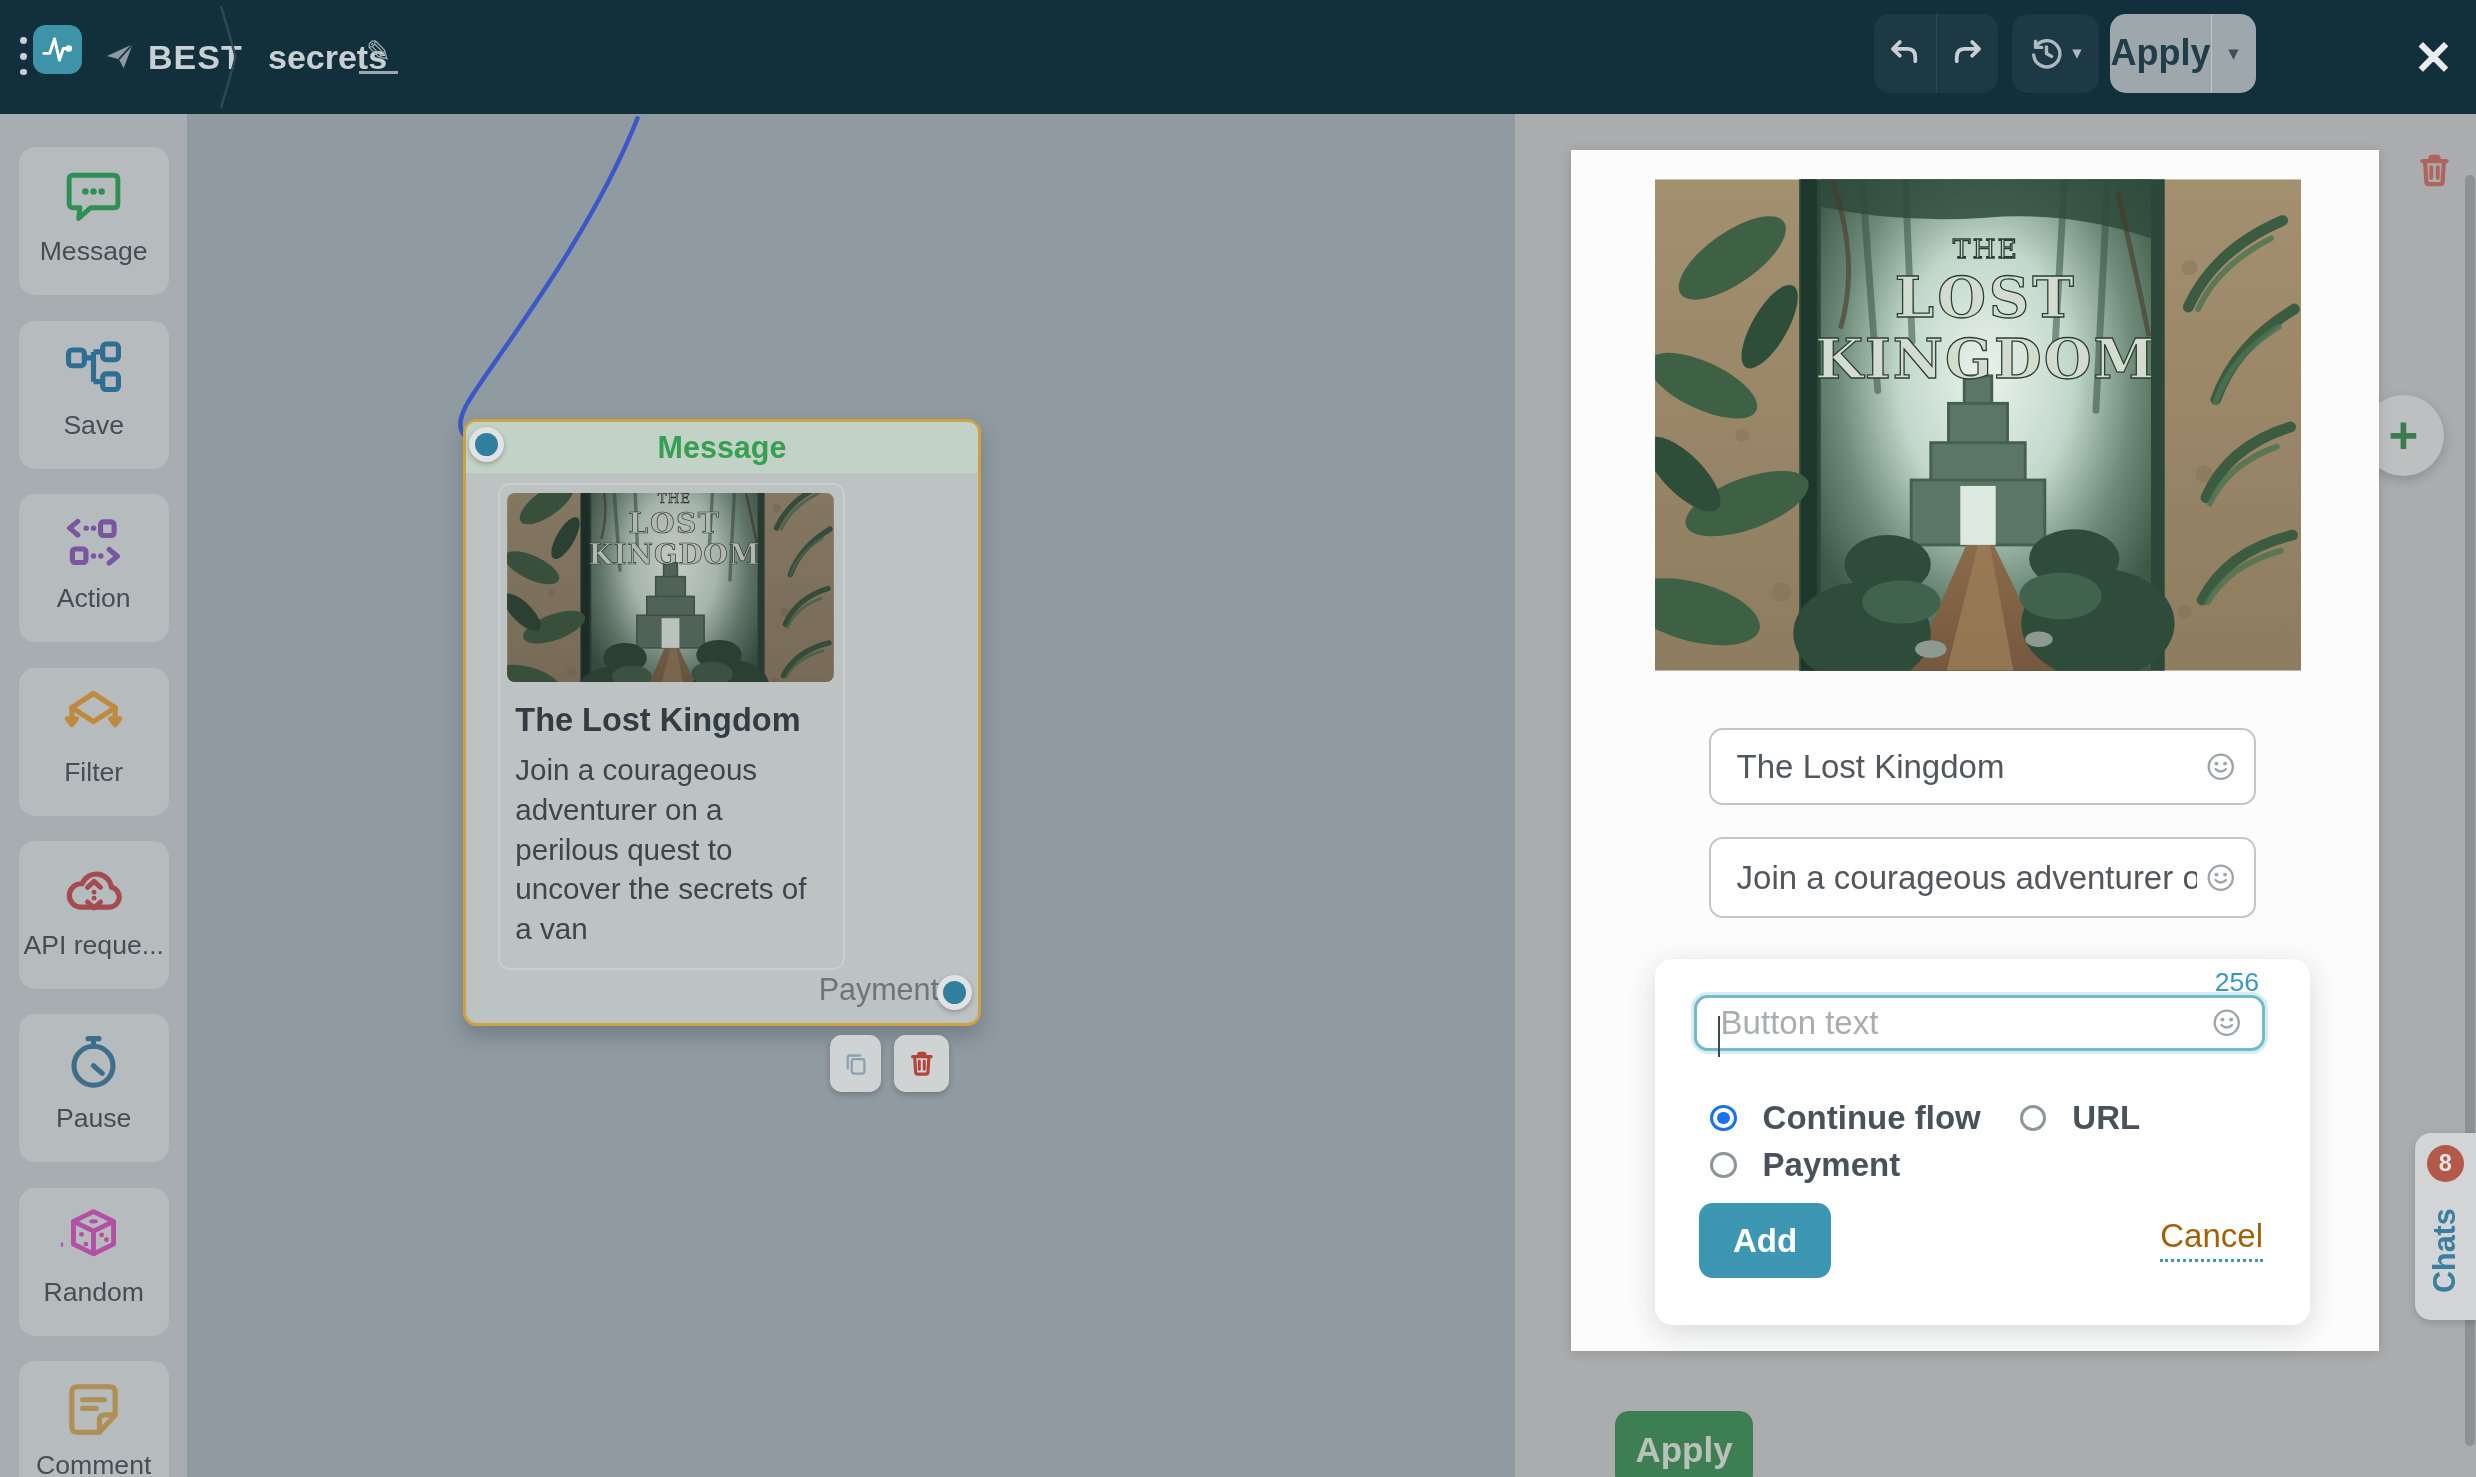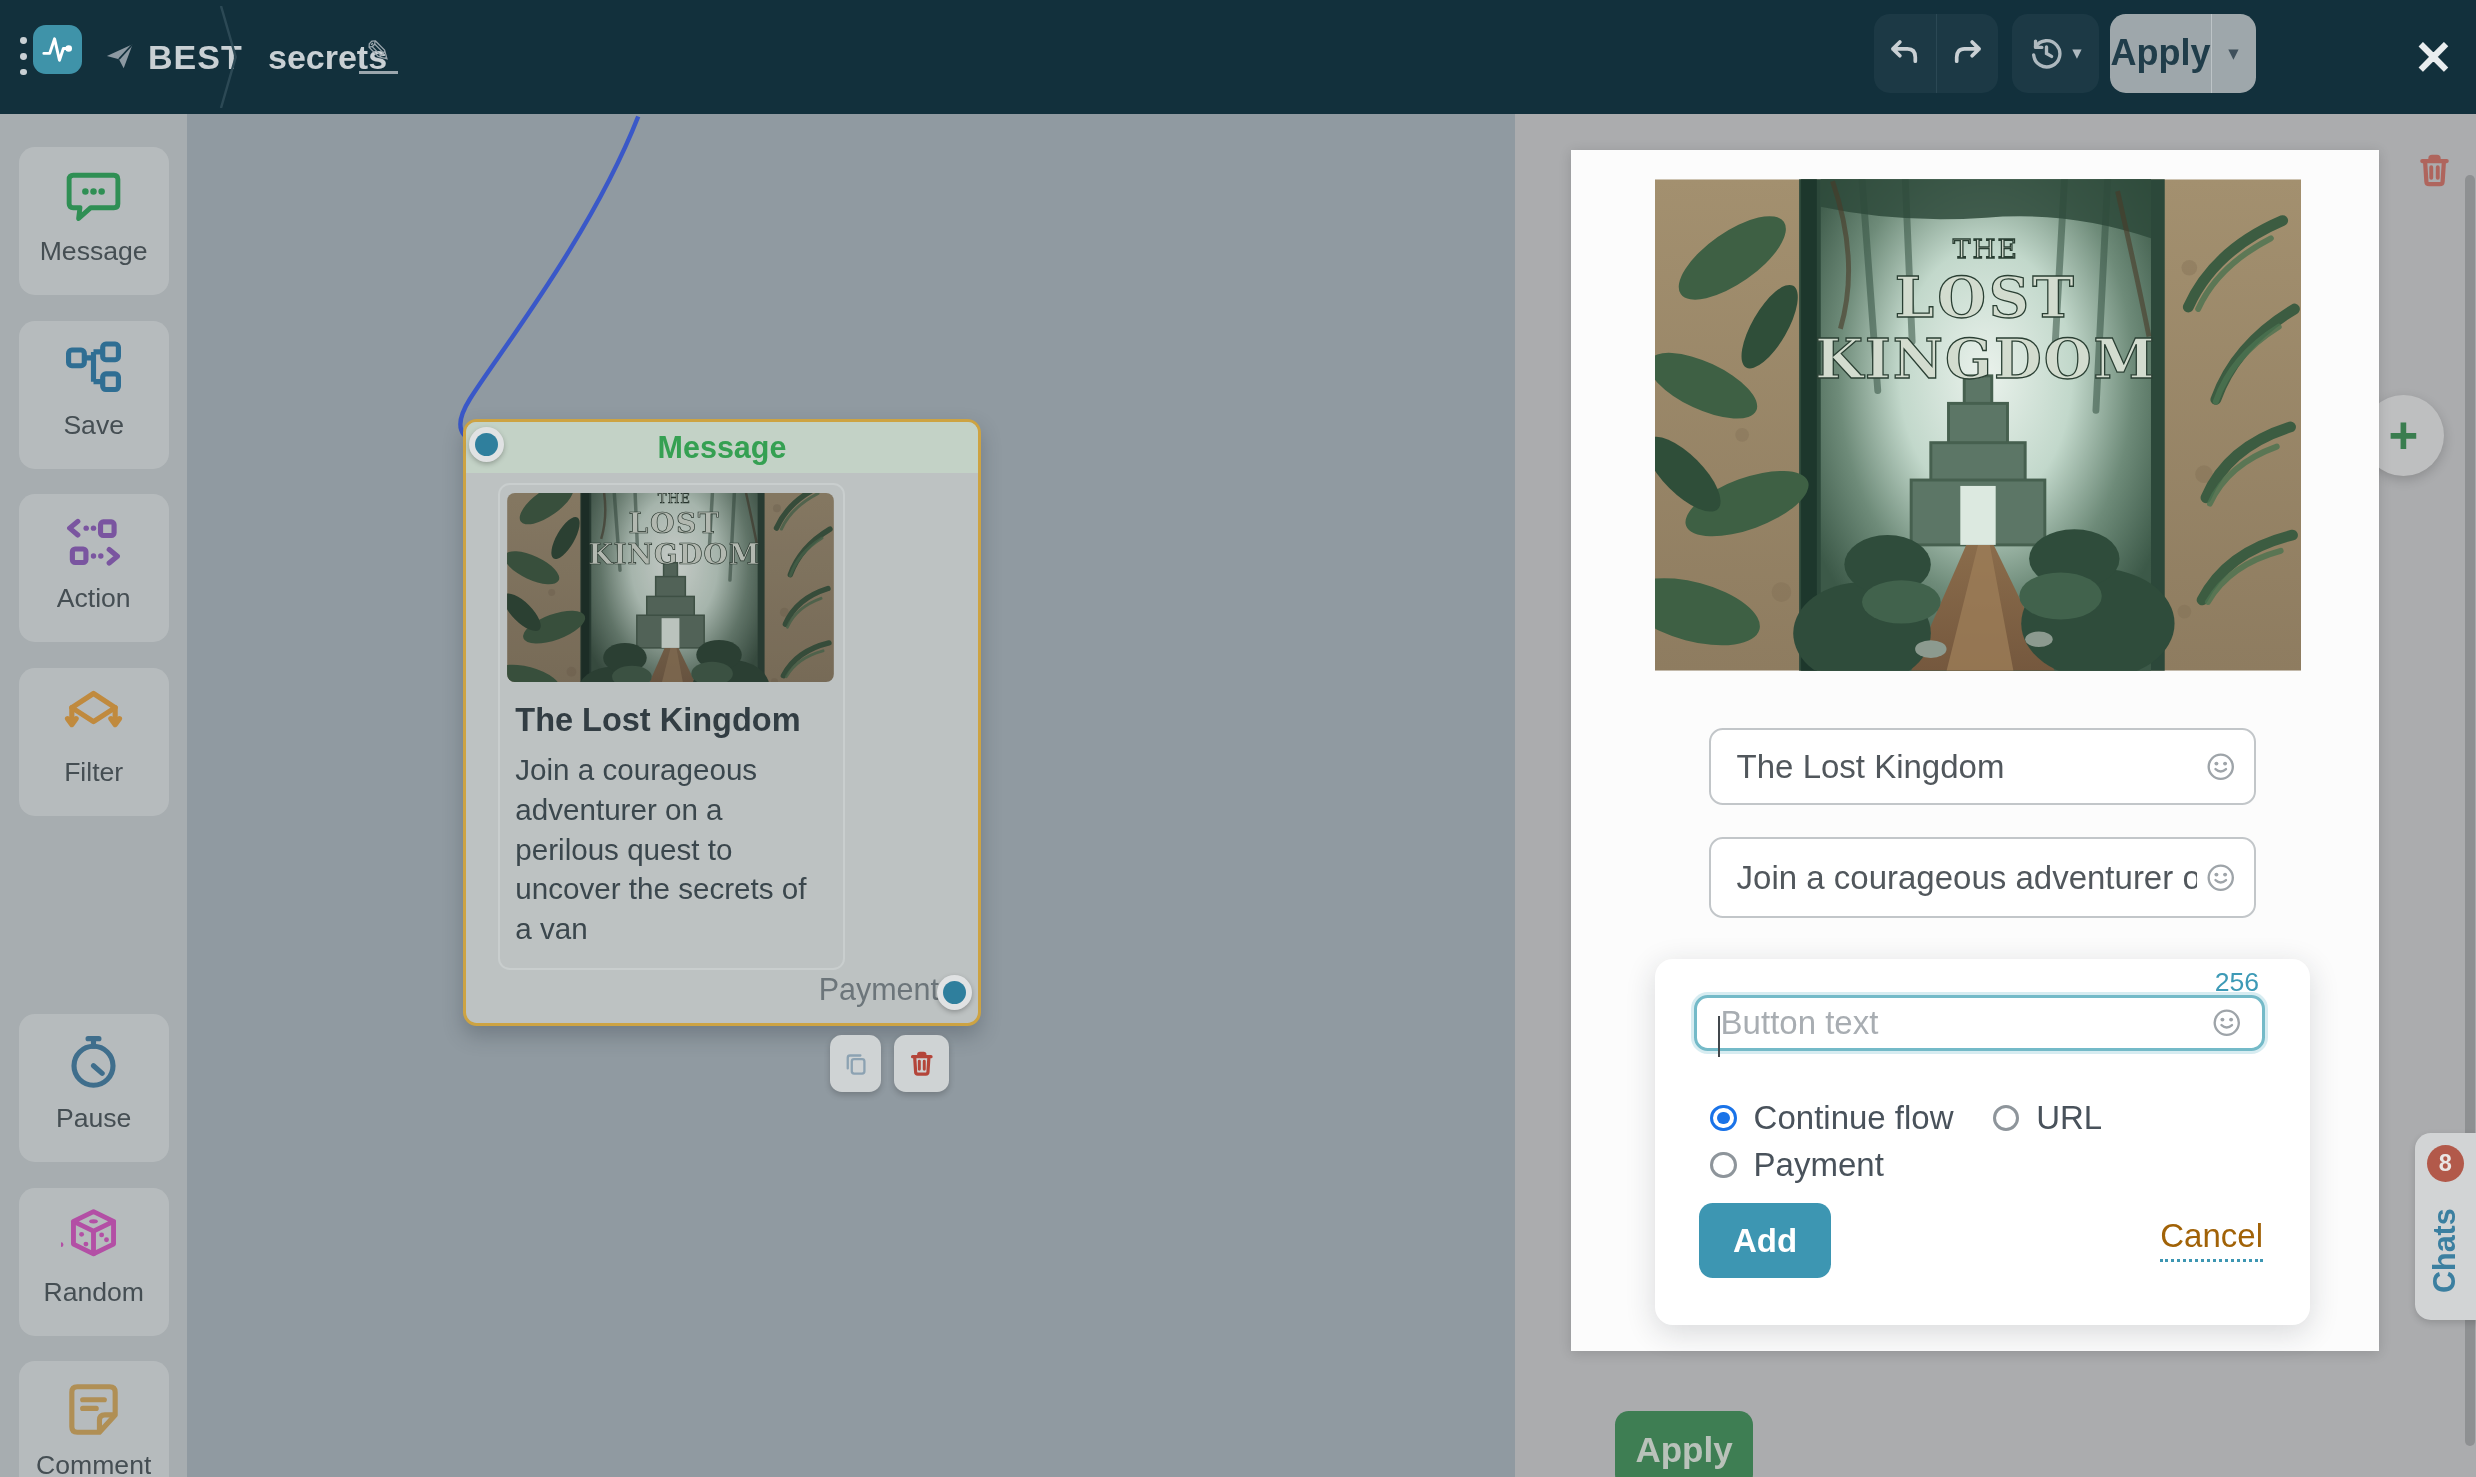--- a/index.html
+++ b/index.html
@@ -75,21 +75,21 @@
   .editor-card { position:absolute; left:84px; top:809px; width:655px; height:366px; background:#FFFFFF; border-radius:17.7px; box-shadow:0 7.9px 29.6px rgba(30,40,50,.16); }
   .char-counter { position:absolute; right:51px; top:7.9px; font-size:26.6px; color:#3D9AB6; }
   .btn-text-input { position:absolute; left:39px; top:36px; width:571px; height:56px; background:#FFF; border:3px solid #74BAC8; border-radius:13.8px; box-shadow:0 0 0 3px rgba(110,185,205,.28); display:flex; align-items:center; }
   .btn-text-input input { flex:1; border:0; outline:none; background:transparent; font-family:"Liberation Sans",sans-serif; font-size:33px; color:#50565B; padding:0 7.9px 0 23.6px; min-width:0; }
   .btn-text-input input::placeholder { color:#A8ADB2; opacity:1; }
   .text-caret { position:absolute; left:20.7px; top:17.7px; width:2px; height:41px; background:#41474C; }
   .btn-text-input .smiley { margin-right:19.7px; flex:none; cursor:pointer; }
 
   .radio-row { position:absolute; left:55px; display:flex; align-items:center; gap:39px; }
   .row1 { top:140px; } .row2 { top:187px; }
-  .radio-opt { display:flex; align-items:center; gap:17px; cursor:pointer; }
+  .radio-opt { display:flex; align-items:center; gap:26px; cursor:pointer;font-weight:bold; }
   .radio { width:26.6px; height:26.6px; border-radius:50%; border:3px solid #8E959B; background:#FFF; flex:none; position:relative; }
   .radio.checked { border-color:#1A73E8; }
   .radio.checked::after { content:""; position:absolute; left:3.9px; top:3.9px; width:12.8px; height:12.8px; border-radius:50%; background:#1A73E8; }
   .radio-label { font-size:33px; color:#49525B; }
 
   .add-btn { position:absolute; left:44px; top:244px; width:132px; height:75px; border-radius:13.8px; background:#3D96B2; color:#FFF; font-size:33px; font-weight:bold; display:flex; align-items:center; justify-content:center; cursor:pointer; }
   .cancel-link { position:absolute; right:47px; top:258px; font-size:33px; color:#a16207; border-bottom:3px dotted #3D96B2; padding-bottom:3.9px; cursor:pointer; }
 
   .apply-btn { position:absolute; left:44px; top:1261px; width:138px; height:77px; border-radius:13.8px; background:#3E7E53; color:#B9C2BA; font-size:35px; font-weight:bold; display:flex; align-items:center; justify-content:center; cursor:pointer; }
 
@@ -315,20 +315,30 @@
     <div class="side-item" style="top:554px">
       <svg viewBox="0 0 24 24">
         <g fill="none" stroke="#C08A3E" stroke-width="1.9" stroke-linecap="round" stroke-linejoin="round">
           <path d="M12,3.5 L20,8.7 L12,13.9 L4,8.7 Z"></path>
           <path d="M4,8.7 V14.5 M2.4,12.8 L4,15 L5.6,12.8"></path>
           <path d="M20,8.7 V14.5 M18.4,12.8 L20,15 L21.6,12.8"></path>
         </g>
       </svg>
       <div class="side-label">Filter</div>
     </div>
+    <div class="side-item" style="top:727px">
+      <svg viewBox="0 0 24 24">
+        <path d="M7,18.5 A4.3,4.3 0 1 1 7.8,9.9 A5.6,5.6 0 0 1 18.6,11.2 A3.7,3.7 0 0 1 17.5,18.5 Z" fill="none" stroke="#A34B50" stroke-width="1.9" stroke-linejoin="round"></path>
+        <path d="M9.8,11.2 L12.2,9 L14.6,11.2" fill="none" stroke="#A34B50" stroke-width="1.8" stroke-linecap="round" stroke-linejoin="round"></path>
+        <circle cx="12.2" cy="13" r="0.9" fill="#A34B50"></circle>
+          <circle cx="12.2" cy="15.2" r="0.9" fill="#A34B50"></circle>
+        <path d="M9.8,16.6 L12.2,18.8 L14.6,16.6" fill="none" stroke="#A34B50" stroke-width="1.8" stroke-linecap="round" stroke-linejoin="round"></path>
+      </svg>
+      <div class="side-label">API reque...</div>
+    </div>
     <div class="side-item" style="top:900px">
       <svg viewBox="0 0 24 24">
         <circle cx="12" cy="13.2" r="7.2" fill="none" stroke="#3F6E8C" stroke-width="1.9"></circle>
         <path d="M10,3.2 H14 M12,3.2 V6" stroke="#3F6E8C" stroke-width="1.9" stroke-linecap="round"></path>
         <path d="M12,13.2 L15.2,16" stroke="#3F6E8C" stroke-width="1.9" stroke-linecap="round"></path>
       </svg>
       <div class="side-label">Pause</div>
     </div>
     <div class="side-item" style="top:1074px">
       <svg viewBox="0 0 24 24">

